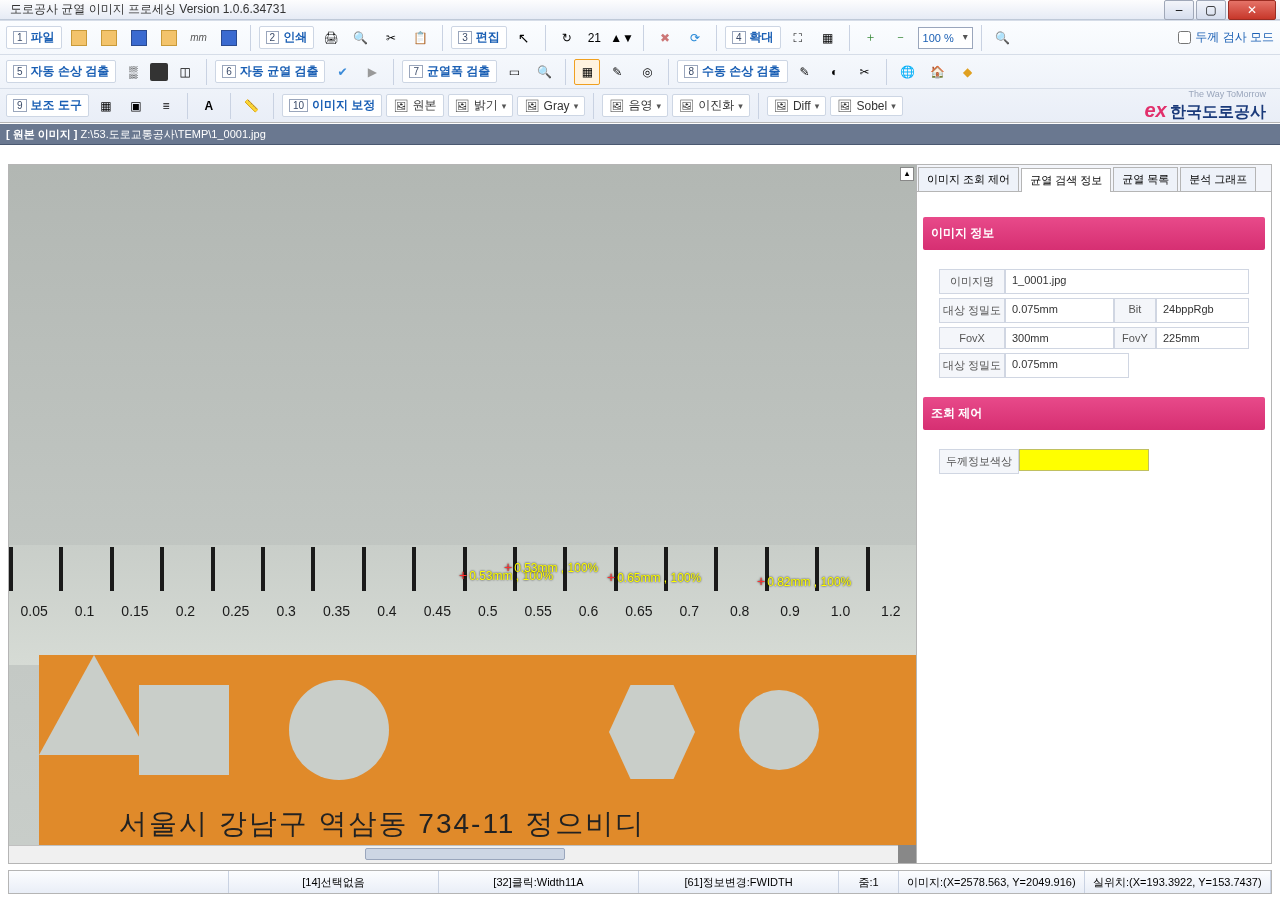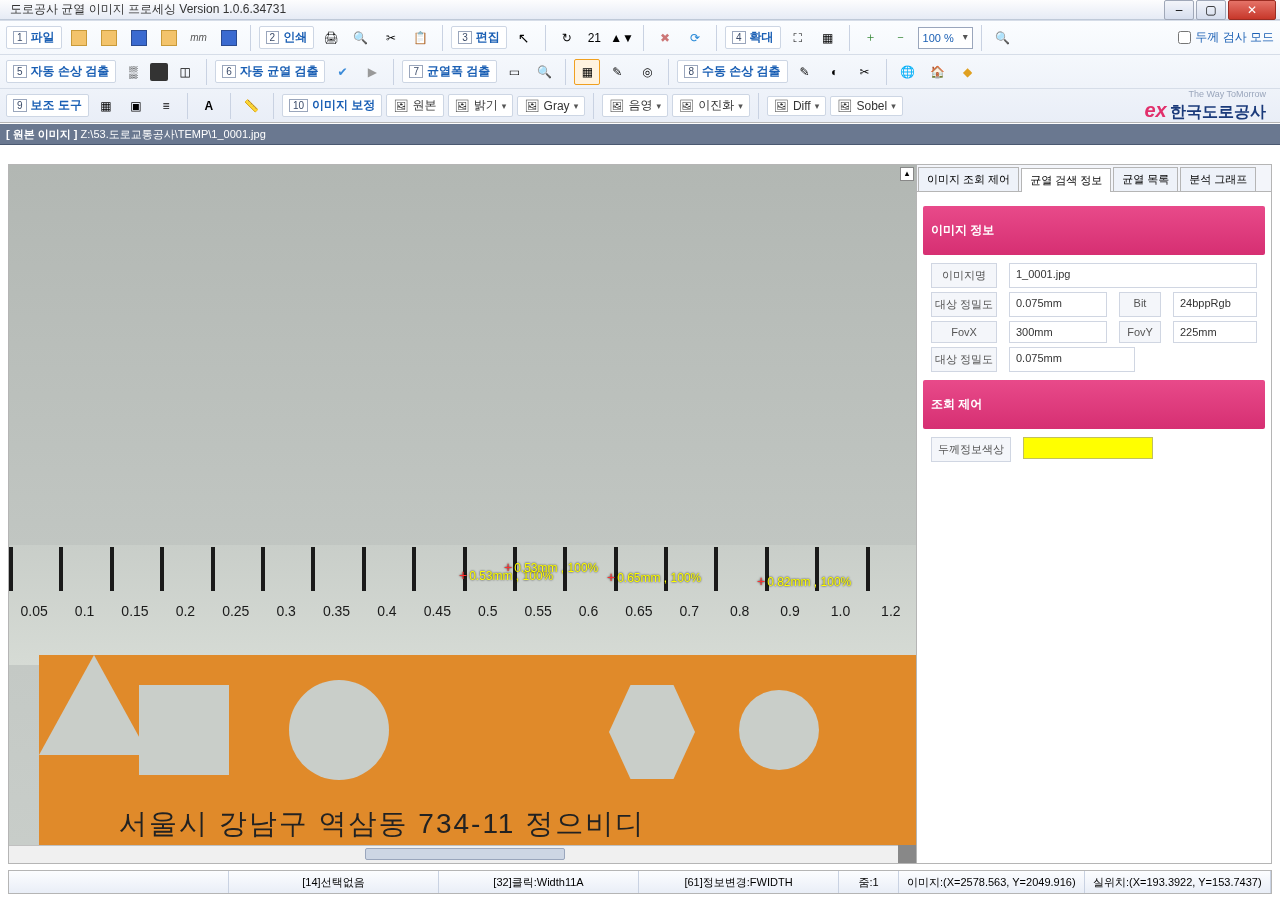--- a/index.html
+++ b/index.html
@@ -60,22 +60,22 @@
 
 .meas { position:absolute; font-size:12px; color:#ffff00; text-shadow:0 0 2px #000; z-index:2; }
 .meas .cross { color:#ff3030; font-size:14px; margin-right:2px; }
 
 
 .side { width:355px; border:1px solid #b5b5b5; border-left:none; background:#fff; display:flex; flex-direction:column; }
 .tabs { display:flex; background:#f3f5fa; border-bottom:1px solid #b5b5b5; }
 .tab { padding:4px 8px; border:1px solid #b5b5b5; border-bottom:none; background:#eef2f9; margin:2px 1px 0; font-size:11px; cursor:pointer; }
 .tab.active { background:#fff; position:relative; top:1px; }
 .panel { padding:6px; }
-.phead { background:linear-gradient(#e84a8a,#d62f72); color:#fff; font-weight:bold; padding:16px 8px; border-radius:2px; margin:8px 0; font-size:12px; }
-.kv { display:flex; gap:12px; margin:4px 8px; }
+.phead { background:linear-gradient(#e84a8a,#d62f72); color:#fff; font-weight:bold; padding:8px 8px; border-radius:2px; margin:19px 0; font-size:12px; }
+.kv { display:flex; gap:0; margin:4px 16px; }
 .kv .k { width:66px; background:#f4f6fa; border:1px solid #d0d6e2; text-align:center; padding:4px 2px; font-size:11px; color:#555; }
 .kv .v { flex:1; border:1px solid #d0d6e2; padding:4px 6px; font-size:11px; background:#fff; color:#333; }
 .kv .k2 { width:42px; }
 .swatch { width:130px; height:22px; background:#ffff00; border:1px solid #c0c060; }
 
 
 .status { position:absolute; left:8px; right:8px; bottom:6px; height:24px; display:flex; border:1px solid #b5b5b5; background:linear-gradient(#fcfdff,#e9eef7); font-size:11px; }
 .status .cell { border-right:1px solid #c9d2e2; padding:4px 8px; display:flex; align-items:center; }
 
 

